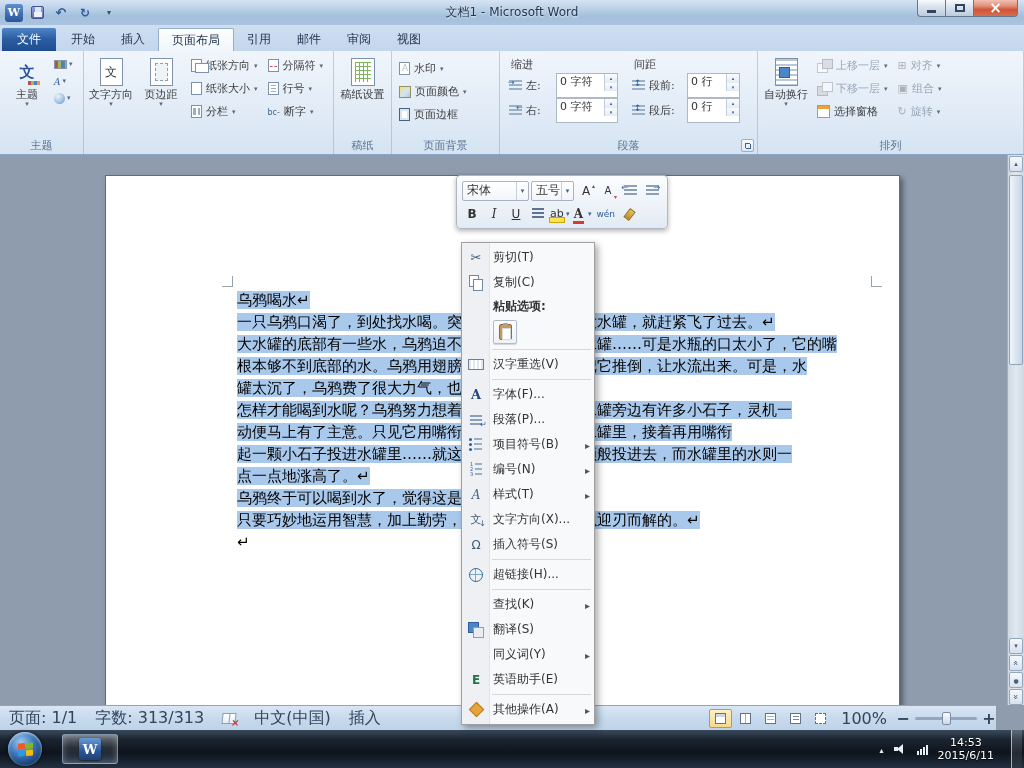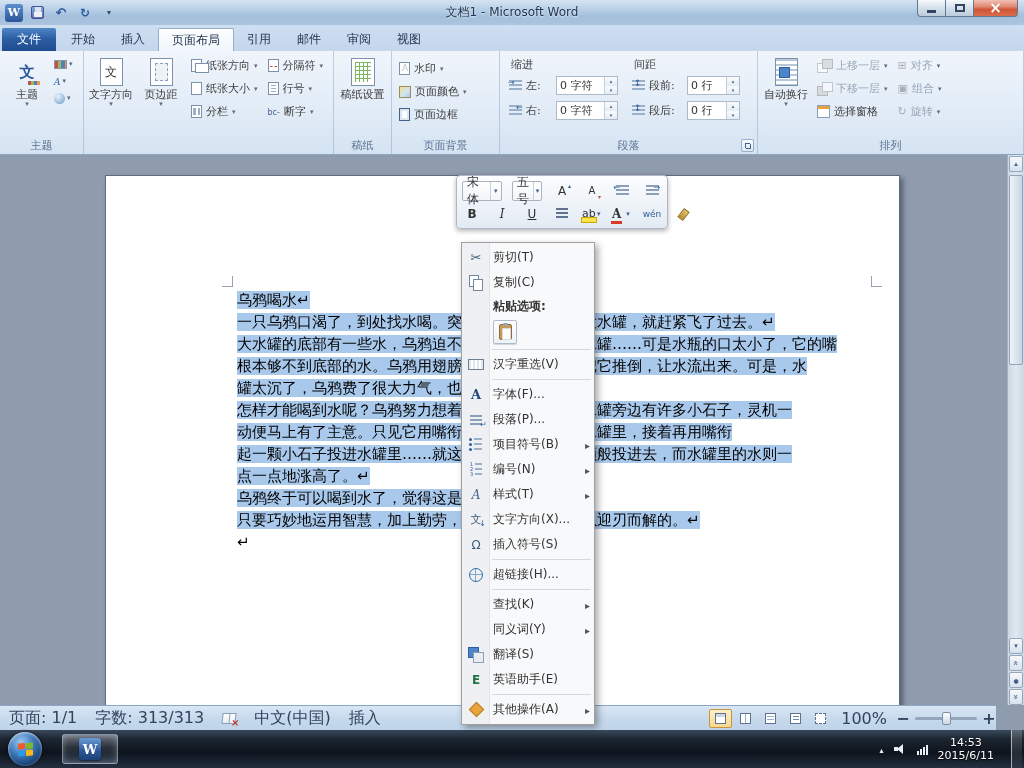--- a/index.html
+++ b/index.html
@@ -91,21 +91,21 @@
 
 .pcol{display:flex;flex-direction:column;padding-top:1px}
 .pheader{font-size:11px;color:#3c3c3c;height:18px;display:flex;align-items:center;padding-left:2px}
 .sprow{display:flex;align-items:center;gap:4px;height:25px}
 .iind{width:13px;height:11px;background:repeating-linear-gradient(180deg,#9ab0c8 0 2px,transparent 2px 4px);position:relative;flex:0 0 auto}
 .iind::before{content:"→";position:absolute;left:-1px;top:-2px;font-size:8px;color:#2e5e9e}
 .iind.rr::before{content:"←";left:auto;right:-1px}
 .ispc{width:13px;height:11px;background:repeating-linear-gradient(180deg,#9ab0c8 0 2px,transparent 2px 4px);position:relative;flex:0 0 auto}
 .ispc::before{content:"↕";position:absolute;left:2px;top:-2px;font-size:9px;color:#2e5e9e}
 .splabel{font-size:11px;color:#3c3c3c;min-width:26px}
-.spin{display:flex;align-items:center;height:19px;border:1px solid #abb9c9;background:#fff}
+.spin{display:flex;height:25px;border:1px solid #abb9c9;background:#fff}
 .spval{width:47px;padding:0 3px;font-size:11px;color:#333;white-space:nowrap}
 .sparrows{width:13px;height:17px;display:flex;flex-direction:column;border-left:1px solid #c3cedb}
 .sparrows span{flex:1;display:flex;align-items:center;justify-content:center;background:linear-gradient(#fafcfe,#e3ebf4)}
 .sparrows .up::before{content:"▴";font-size:5px;color:#44618a}
 .sparrows .dn::before{content:"▾";font-size:5px;color:#44618a}
 
 
 .docarea{position:absolute;top:155px;left:0;width:1024px;height:550px;overflow:hidden;background:#8f9cae}
 .page{position:absolute;left:105px;top:20px;width:795px;height:730px;background:#fff;border:1px solid #5f6d7e;box-shadow:3px 3px 5px rgba(0,0,0,.4)}
 .crop{position:absolute;width:11px;height:11px}
@@ -120,21 +120,21 @@
 .sbtn.up::before{content:"▴";font-size:7px;color:#44618a}
 .sbtn.dn::before{content:"▾";font-size:7px;color:#44618a}
 .sbtn.prev::before{content:"«";font-size:9px;color:#44618a;transform:rotate(90deg)}
 .sbtn.next::before{content:"»";font-size:9px;color:#44618a;transform:rotate(90deg)}
 .sbtn.dot::before{content:"●";font-size:6px;color:#44618a}
 .strack{flex:1;position:relative;margin:1px}
 .sthumb{position:absolute;left:0;right:0;top:2px;height:190px;background:linear-gradient(90deg,#f0f5fa,#c6d5e6);border:1px solid #8fa2b8;border-radius:2px}
 
 
 .minitb{position:absolute;left:456px;top:175px;width:212px;height:54px;z-index:60;background:linear-gradient(#fcfdfe,#eaf0f7 70%,#e2eaf3);border:1px solid #b0b7c3;border-radius:4px;box-shadow:0 2px 5px rgba(0,0,0,.3);padding:4px 5px;display:flex;flex-direction:column;justify-content:space-between}
-.mrow{display:flex;align-items:center;gap:10px;height:21px}
+.mrow{display:flex;align-items:center;gap:2px;height:21px}
 .mcombo{height:20px;border:1px solid #a9b3c2;background:linear-gradient(#fff,#f2f5f9);border-radius:2px;display:flex;align-items:center;font-size:12px;color:#333;padding-left:4px}
 .car{width:12px;align-self:stretch;display:flex;align-items:center;justify-content:center;border-left:1px solid #c8d0da;margin-left:auto}
 .car::before{content:"▾";font-size:7px;color:#44618a}
 .mbtn{min-width:20px;height:20px;border-radius:2px;display:flex;align-items:center;justify-content:center;font-size:12px;color:#333;position:relative}
 .bB{font-weight:bold}
 .bI{font-style:italic;font-family:"DejaVu Serif",serif}
 .bU{text-decoration:underline}
 .gfs::after{content:"▴";position:absolute;right:1px;top:1px;font-size:6px;color:#2e5e9e}
 .gfs.down::after{content:"▾";top:auto;bottom:1px;color:#c0504d}
 .iind2{width:13px;height:11px;background:repeating-linear-gradient(180deg,#8ba0b8 0 2px,transparent 2px 4px);position:relative}
@@ -632,27 +632,27 @@
       <span class="mic ic-hyperlink"></span>
       <span class="mtext">超链接(H)...</span>
     </div>
     <div class="msep"></div>
     <div class="mitem">
       <span class="mic"></span>
       <span class="mtext">查找(K)</span>
       <span class="marr"></span>
     </div>
     <div class="mitem">
+      <span class="mic ic-translate"></span>
+      <span class="mtext">翻译(S)</span>
+    </div>
+    <div class="mitem">
       <span class="mic"></span>
       <span class="mtext">同义词(Y)</span>
       <span class="marr"></span>
-    </div>
-    <div class="mitem">
-      <span class="mic ic-translate"></span>
-      <span class="mtext">翻译(S)</span>
     </div>
     <div class="mitem">
       <span class="mic ic-english"></span>
       <span class="mtext">英语助手(E)</span>
     </div>
     <div class="msep"></div>
     <div class="mitem">
       <span class="mic ic-actions"></span>
       <span class="mtext">其他操作(A)</span>
       <span class="marr"></span>

